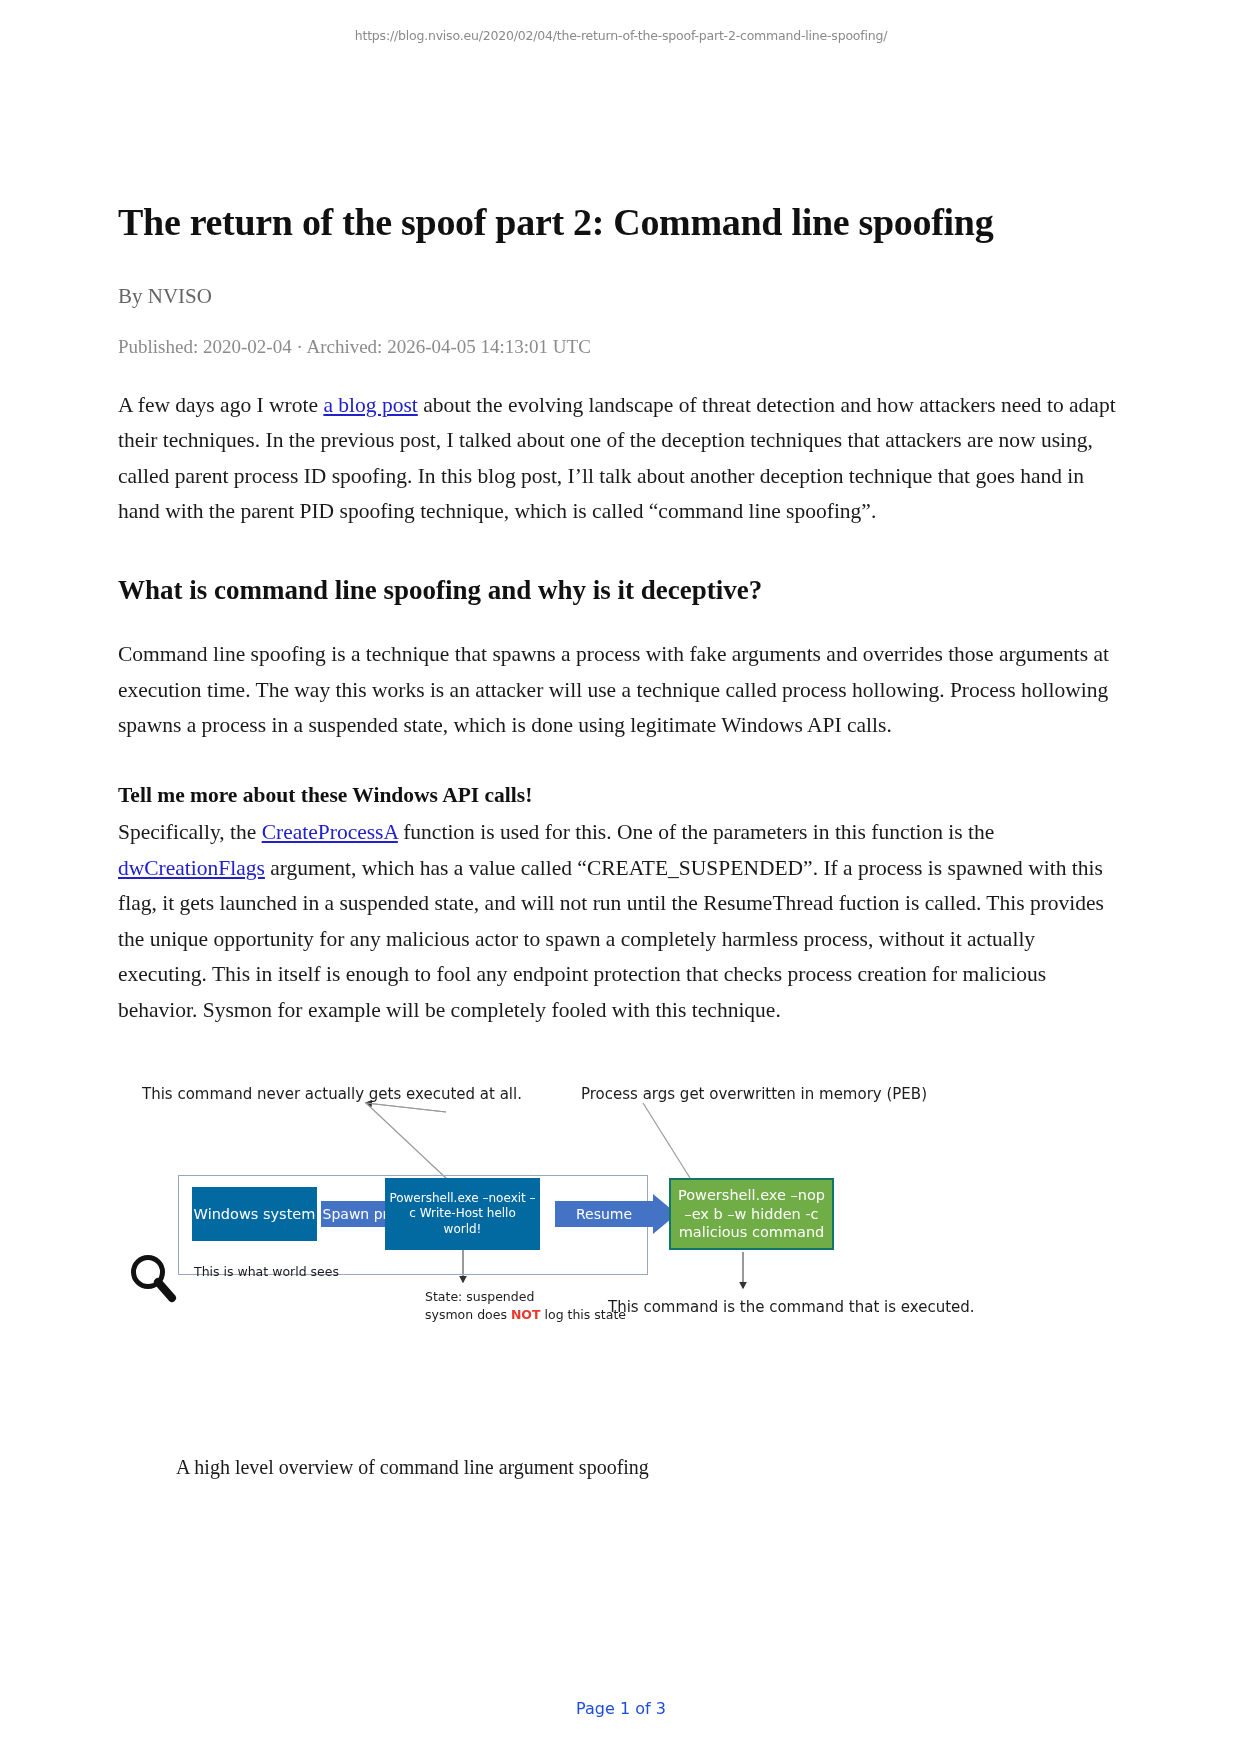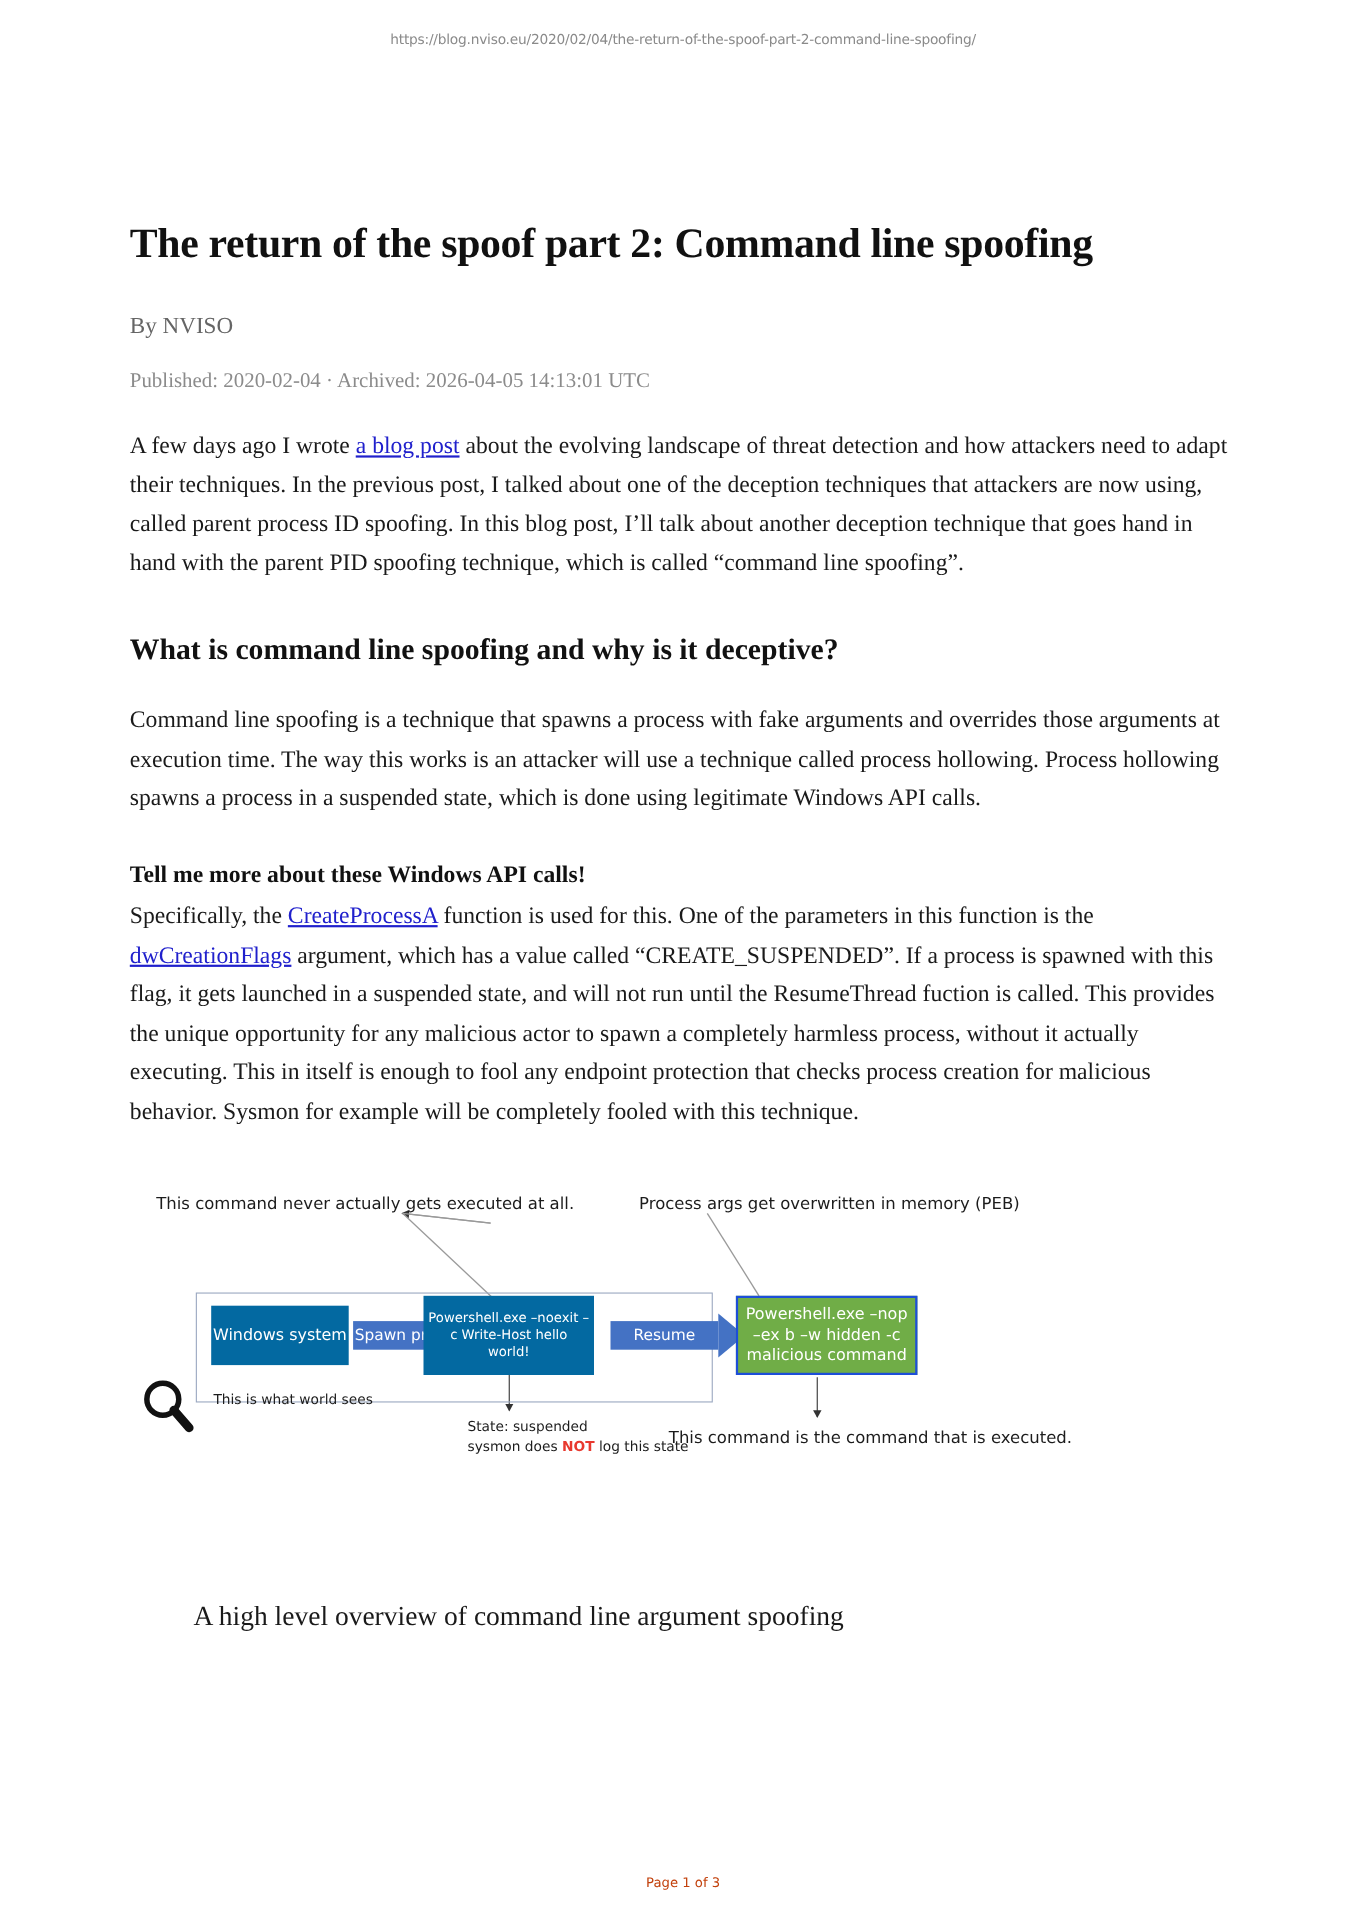--- a/index.html
+++ b/index.html
@@ -135,21 +135,21 @@
     background: #0369a1;
     font-size: 12px;
     padding: 0 4px;
   }
   .box-green {
     left: 551px;
     top: 108px;
     width: 165px;
     height: 72px;
     background: #70ad47;
-    border: 2px solid #1d4ed8;
+    border: 2px solid #0f766e;
     font-size: 14.5px;
     padding: 0 4px;
   }
   .arrow {
     position: absolute;
     height: 40px;
     display: flex;
     align-items: center;
   }
   .arrow .shaft {
@@ -230,32 +230,32 @@
     left: 10px;
     top: 182px;
     width: 52px;
     height: 52px;
   }
   .caption {
     position: absolute;
     left: 58px;
     top: 386px;
     font-family: "Liberation Serif", "DejaVu Serif", serif;
-    font-size: 25px;
+    font-size: 20px;
     color: #1a1a1a;
   }
   .footer {
     position: absolute;
     bottom: 38px;
     left: 0;
     width: 1242px;
     text-align: center;
     font-family: "DejaVu Sans", "Liberation Sans", sans-serif;
-    font-size: 12px;
-    color: #c2410c;
+    font-size: 16px;
+    color: #1d4ed8;
   }
 </style>
 </head>
 <body>
 
 <div class="page">
 
   <div class="header-url">https://blog.nviso.eu/2020/02/04/the-return-of-the-spoof-part-2-command-line-spoofing/</div>
 
   <div class="content">

